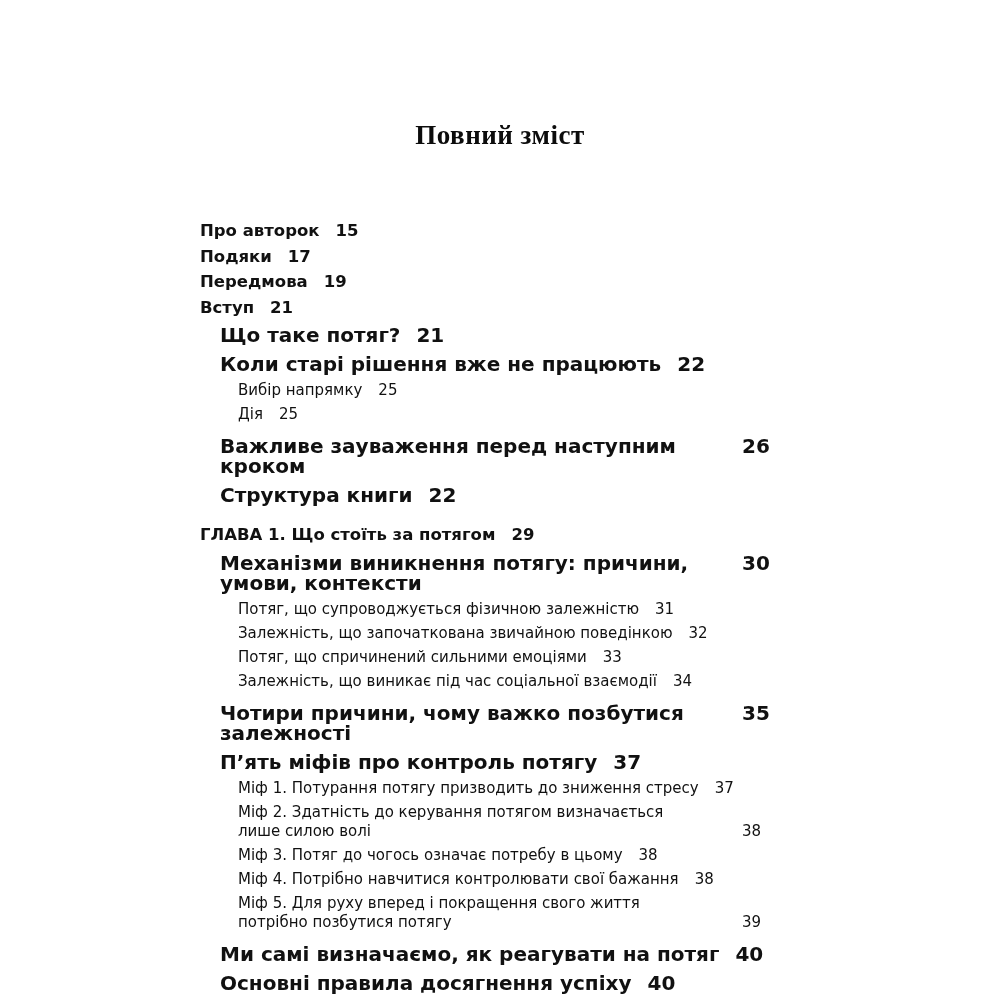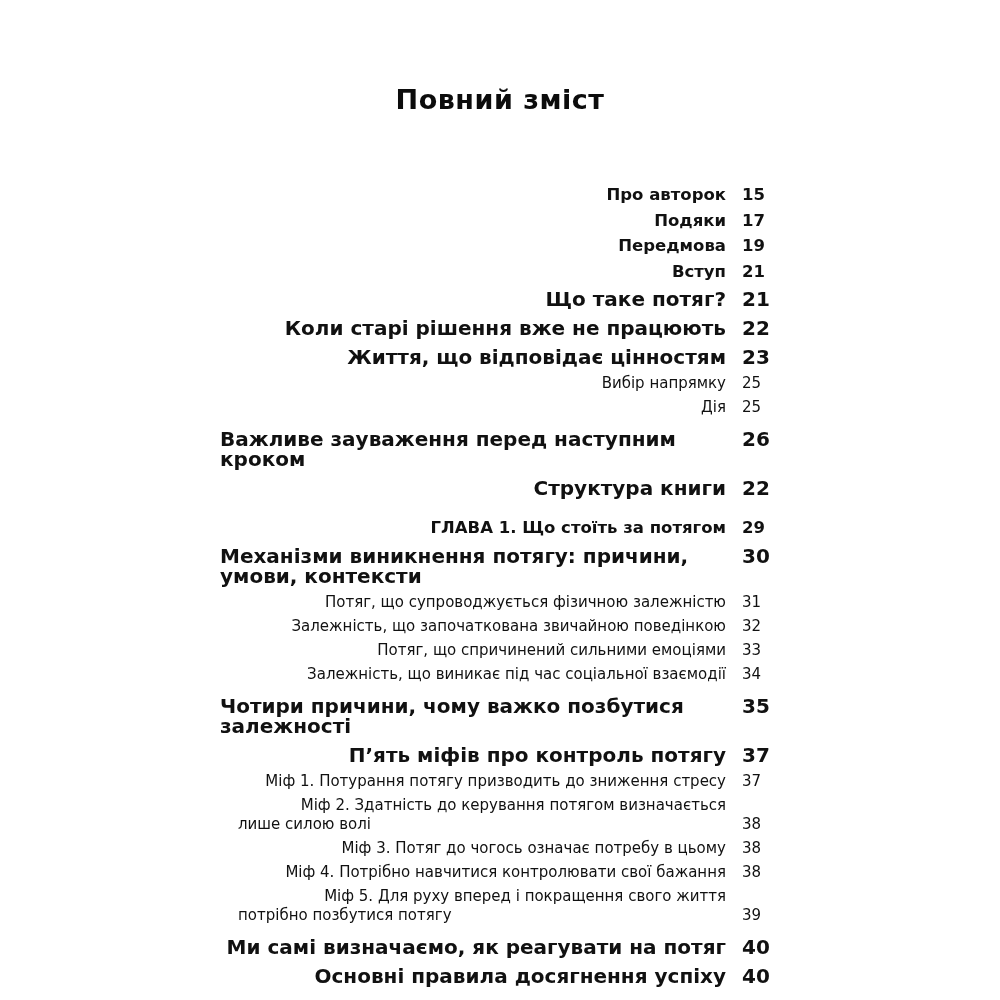--- a/index.html
+++ b/index.html
@@ -18,33 +18,34 @@
     width: 1000px;
     height: 1000px;
     position: relative;
     box-sizing: border-box;
   }
   .doc-title {
     text-align: center;
     font-size: 27px;
     font-weight: bold;
     letter-spacing: 0.5px;
-    margin-top: 84px;
+    margin-top: 120px;
     margin-bottom: 0;
     color: #0c0c0c;
+    font-family: Liberation Serif, serif;
   }
   .toc {
     margin-top: 72px;
     padding-left: 200px;
     padding-right: 218px;
   }
   .toc-row {
     display: flex;
     align-items: baseline;
-    justify-content: flex-end;
+    justify-content: flex-start;
     line-height: 1.0;
   }
   .toc-label {
     white-space: pre-wrap;
   }
   .toc-page {
     flex: 0 0 auto;
     text-align: left;
     width: 40px;
     margin-left: 16px;
@@ -118,24 +119,20 @@
     <div class="toc-row lvl1 gap-sm">
       <span class="toc-label">Що таке потяг?</span>
       <span class="toc-page">21</span>
     </div>
 
     <div class="toc-row lvl1 gap-sm">
       <span class="toc-label">Коли старі рішення вже не працюють</span>
       <span class="toc-page">22</span>
     </div>
 
-    <div class="toc-row lvl1 gap-sm">
-      <span class="toc-label">Життя, що відповідає цінностям</span>
-      <span class="toc-page">23</span>
-    </div>
 
 
     <div class="toc-row lvl2 gap-sm">
       <span class="toc-label">Вибір напрямку</span>
       <span class="toc-page">25</span>
     </div>
 
     <div class="toc-row lvl2 gap-sm">
       <span class="toc-label">Дія</span>
       <span class="toc-page">25</span>

